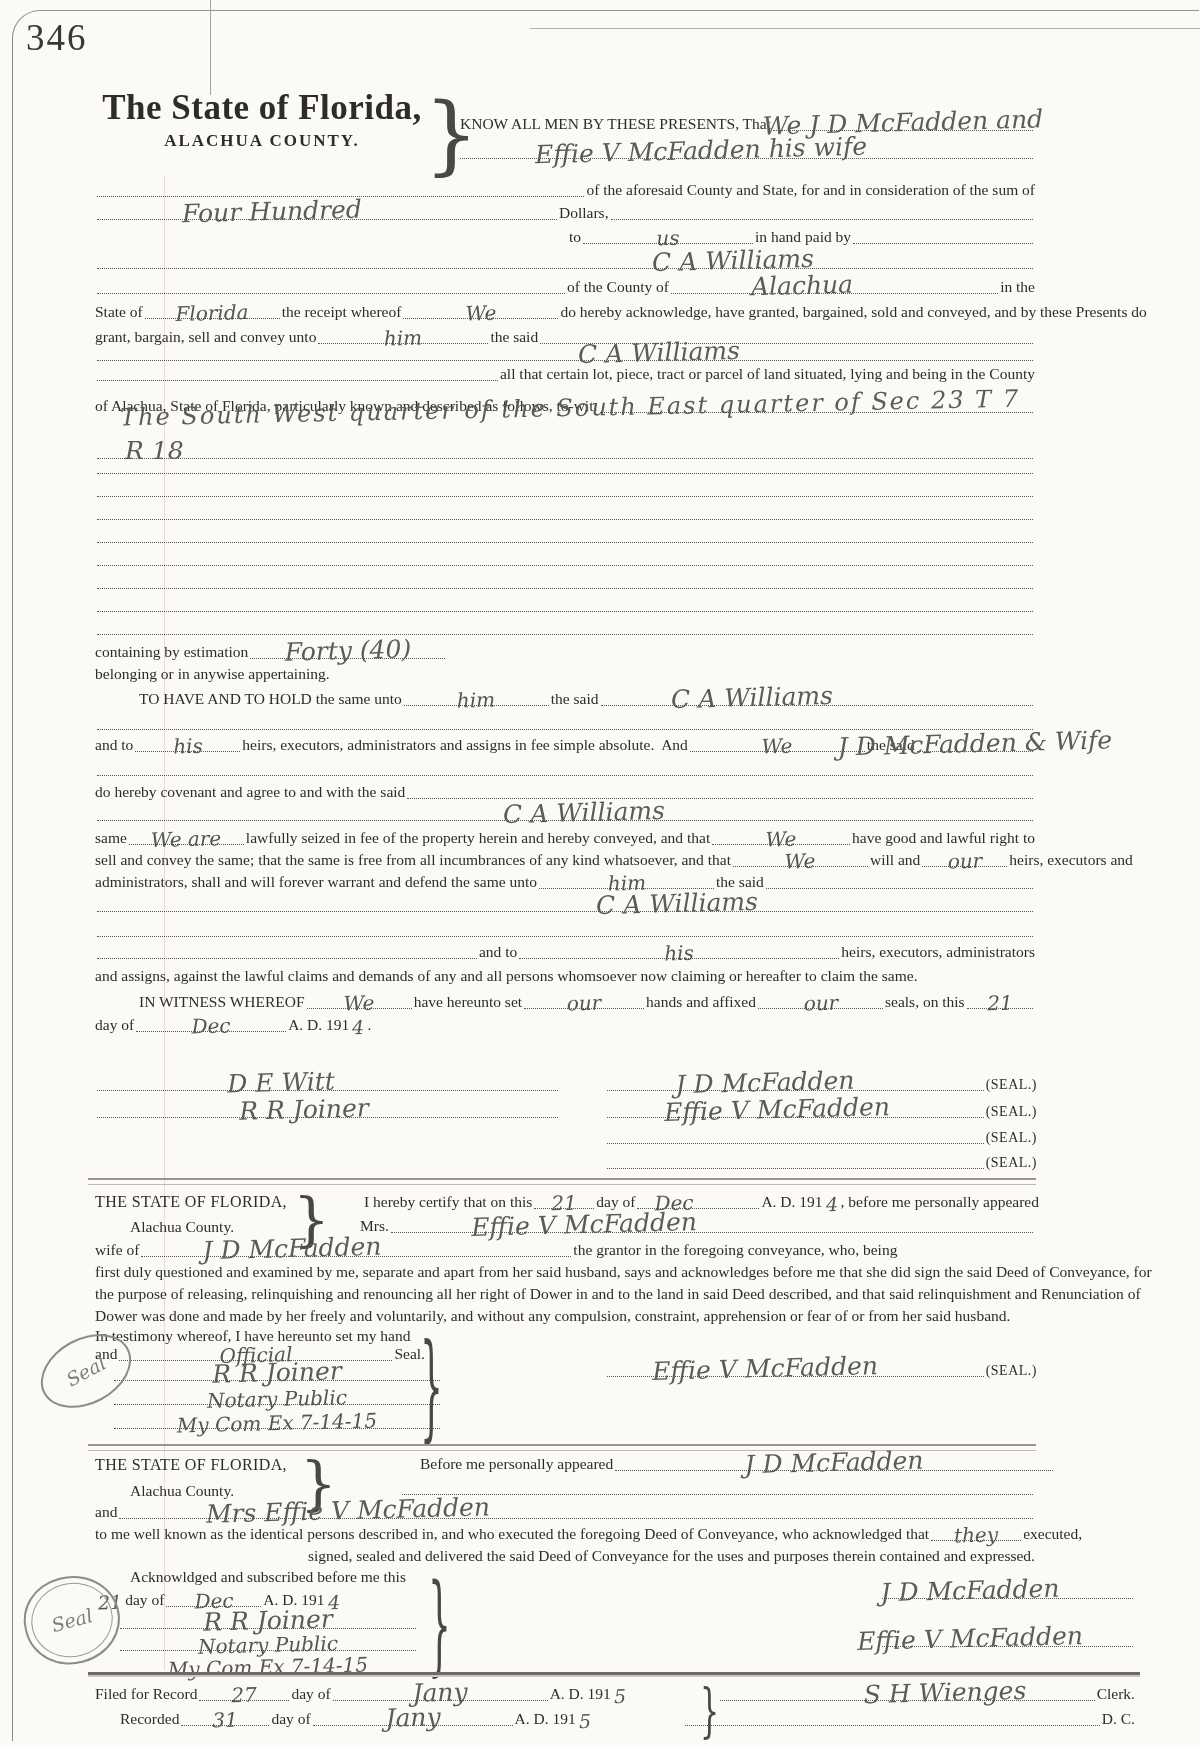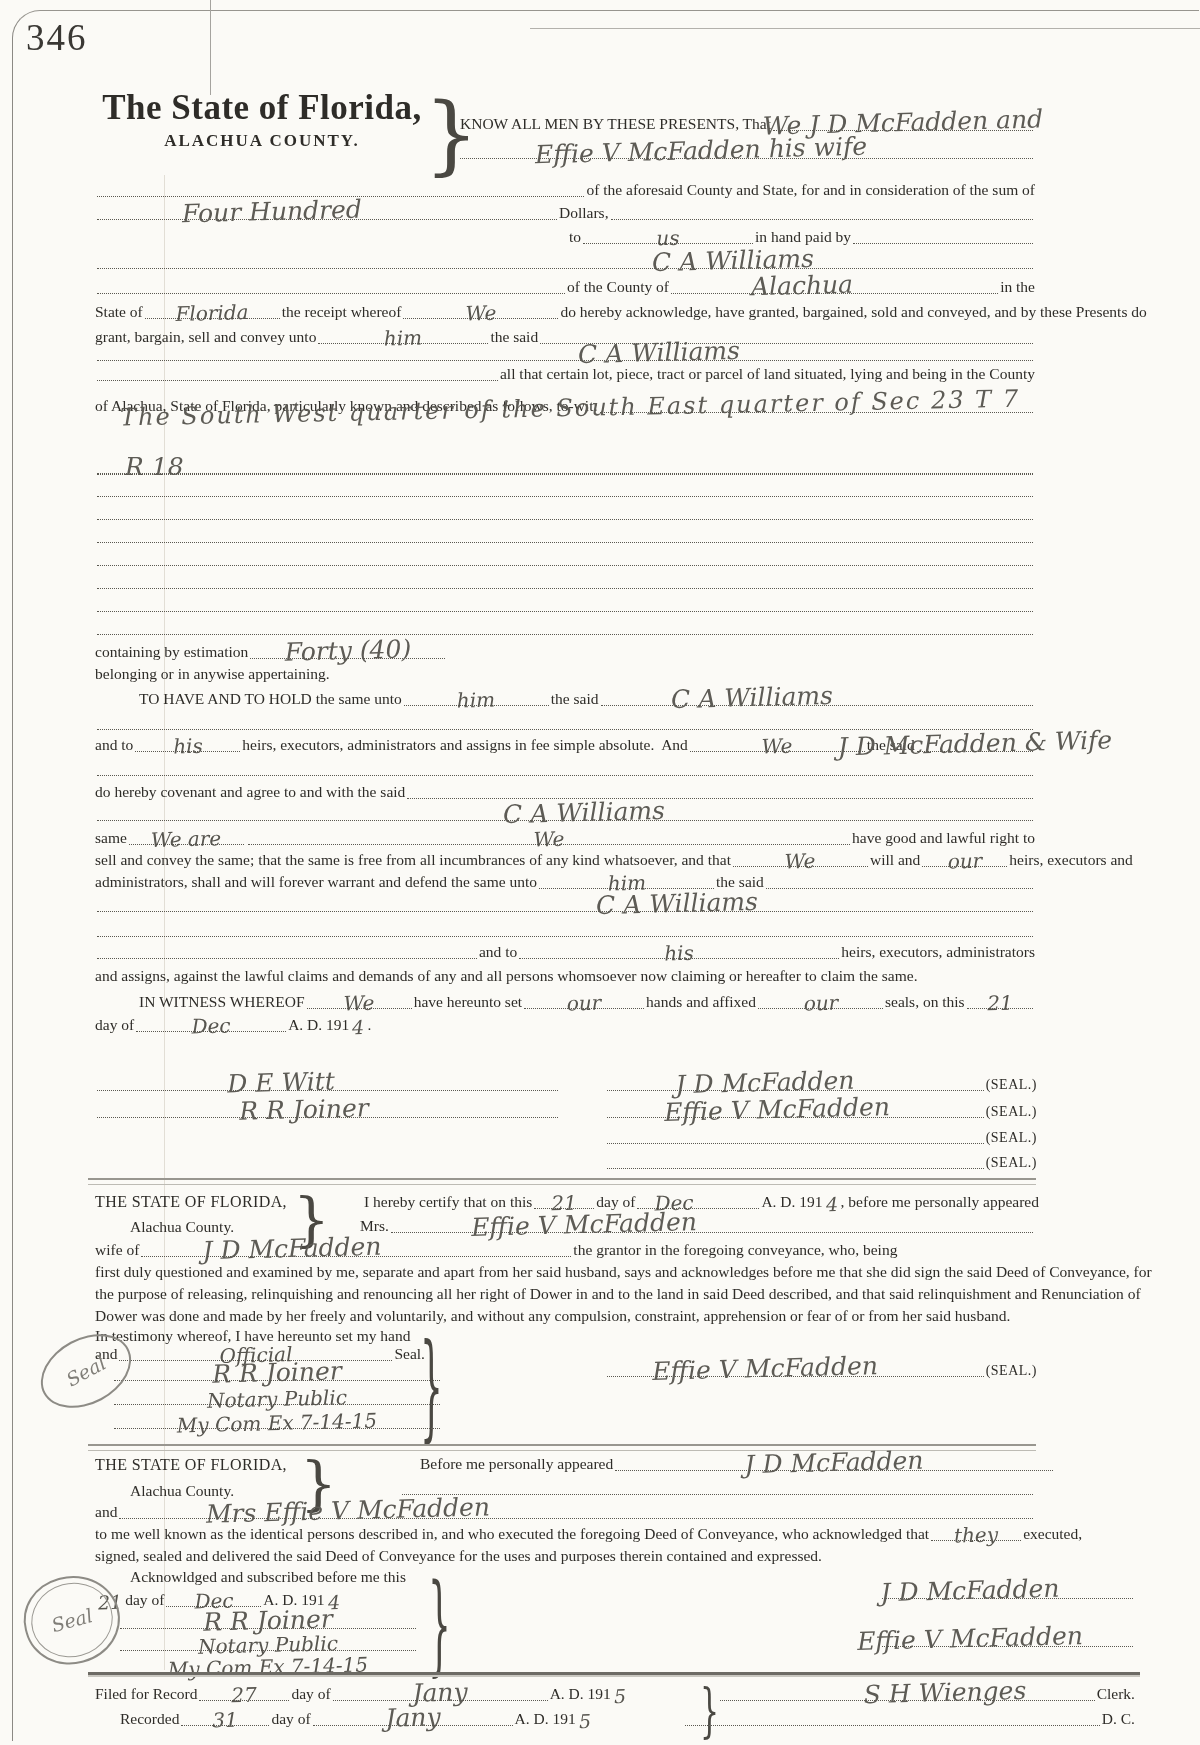--- a/index.html
+++ b/index.html
@@ -138,21 +138,21 @@
     <span class="pt">all that certain lot, piece, tract or parcel of land situated, lying and being in the County</span>
   </div>
 
   <div class="ln" style="top:392px;">
     <span class="pt">of Alachua, State of Florida, particularly known and described as follows, to-wit:</span>
     <span class="fl"></span>
   </div>
 
   <span class="hw abs lg" style="left:120px;top:396px;font-size:24px;letter-spacing:2px;">The South West quarter of the South East quarter of Sec 23 T 7</span>
 
-  <div class="ln" style="top:454px;">
+  <div class="ln" style="top:438px;">
     <span class="fl">
         <span class="hw lg" style="left:3%;transform:none;">R 18</span>
       </span>
   </div>
 
   <div class="ln" style="top:453px;">
       <span class="fl"></span>
     </div>
   <div class="ln" style="top:476px;">
       <span class="fl"></span>
@@ -230,20 +230,21 @@
     <span class="fl">
         <span class="hw lg" style="left:52%;">C A Williams</span>
       </span>
   </div>
 
   <div class="ln" style="top:824px;">
     <span class="pt">same</span>
     <span class="fl" style="flex:0 0 115px;">
         <span class="hw">We are</span>
       </span>
+    <span class="pt">lawfully seized in fee of the property herein and hereby conveyed, and that</span>
     <span class="fl">
         <span class="hw">We</span>
       </span>
     <span class="pt">have good and lawful right to</span>
   </div>
 
   <div class="ln" style="top:846px;">
     <span class="pt">sell and convey the same; that the same is free from all incumbrances of any kind whatsoever, and that</span>
     <span class="fl" style="flex:0 0 135px;">
         <span class="hw">We</span>
@@ -459,21 +460,21 @@
   </div>
 
   <div class="ln" style="top:1520px;">
     <span class="pt">to me well known as the identical persons described in, and who executed the foregoing Deed of Conveyance, who acknowledged that</span>
     <span class="fl" style="flex:0 0 90px;">
         <span class="hw">they</span>
       </span>
     <span class="pt">executed,</span>
   </div>
 
-  <div class="ln" style="top:1542px;">
+  <div class="ln" style="top:1542px;justify-content:flex-end;">
     <span class="pt">signed, sealed and delivered the said Deed of Conveyance for the uses and purposes therein contained and expressed.</span>
   </div>
 
   <div class="ln" style="left:130px;width:300px;top:1563px;">
     <span class="pt">Acknowldged and subscribed before me this</span>
   </div>
   <div class="brace" style="left:428px;top:1562px;font-size:36px;transform:scale(1,3.0);transform-origin:top left;">}</div>
 
   <div class="ln" style="top:1586px;width:330px;">
     <span class="hw inl">21</span>

